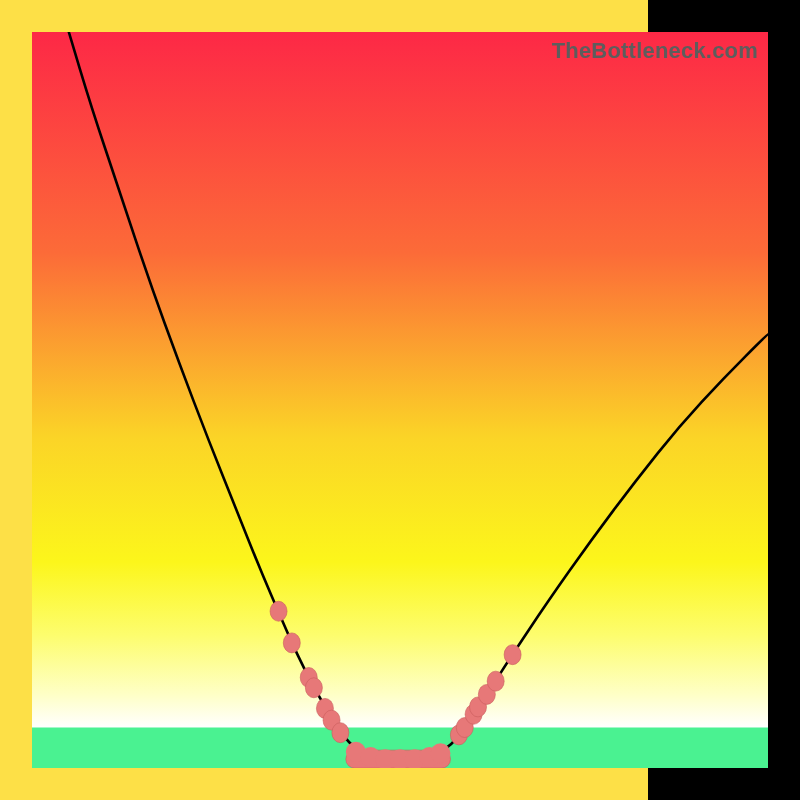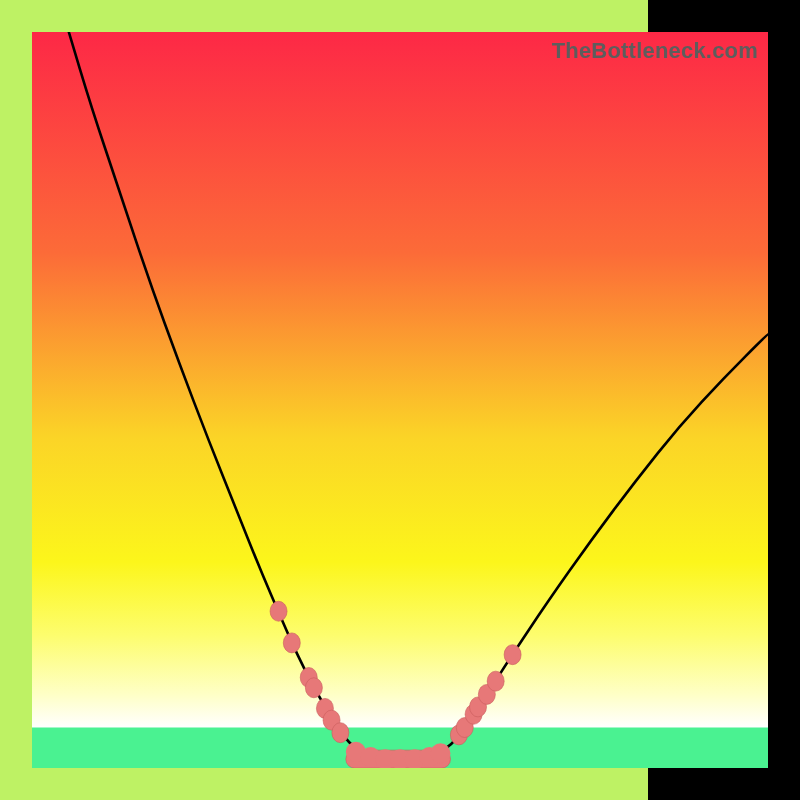--- a/index.html
+++ b/index.html
@@ -8,21 +8,21 @@
     width: 800px;
     height: 800px;
     background: #000;
     overflow: hidden;
     font-family: Arial, Helvetica, sans-serif;
   }
   .frame {
     position: relative;
     width: 648px;
     height: 800px;
-    background: #bef264;
+    background: #fde047;
   }
   .plot-area {
     position: absolute;
     left: 32px;
     top: 32px;
     width: 736px;
     height: 736px;
     overflow: hidden;
   }
   .gradient-bg {

